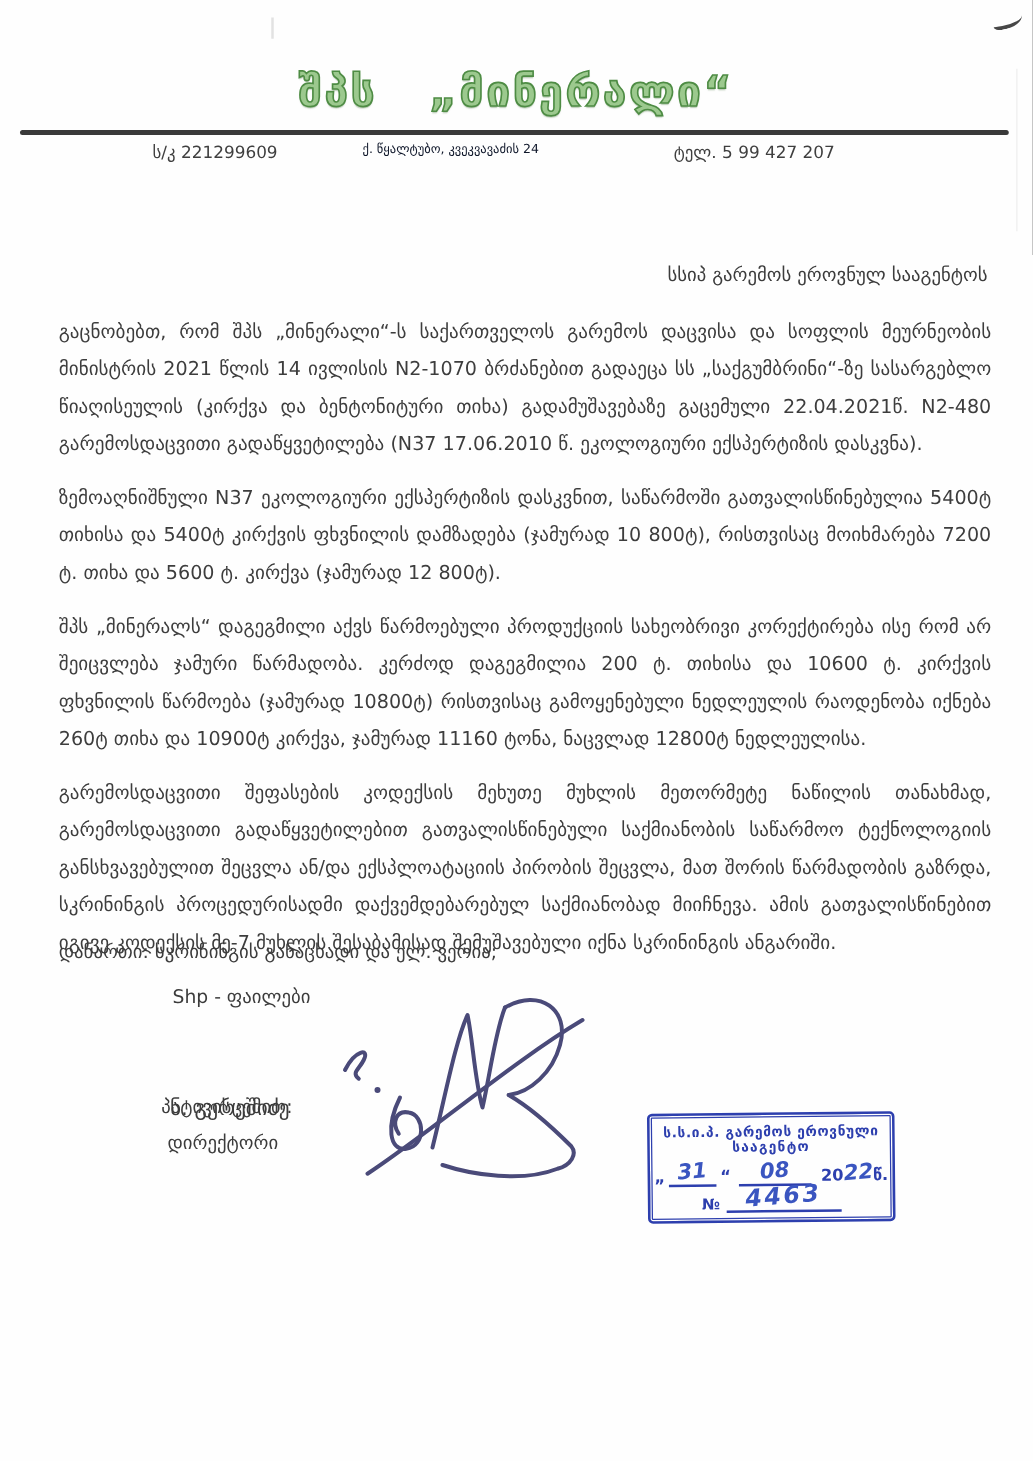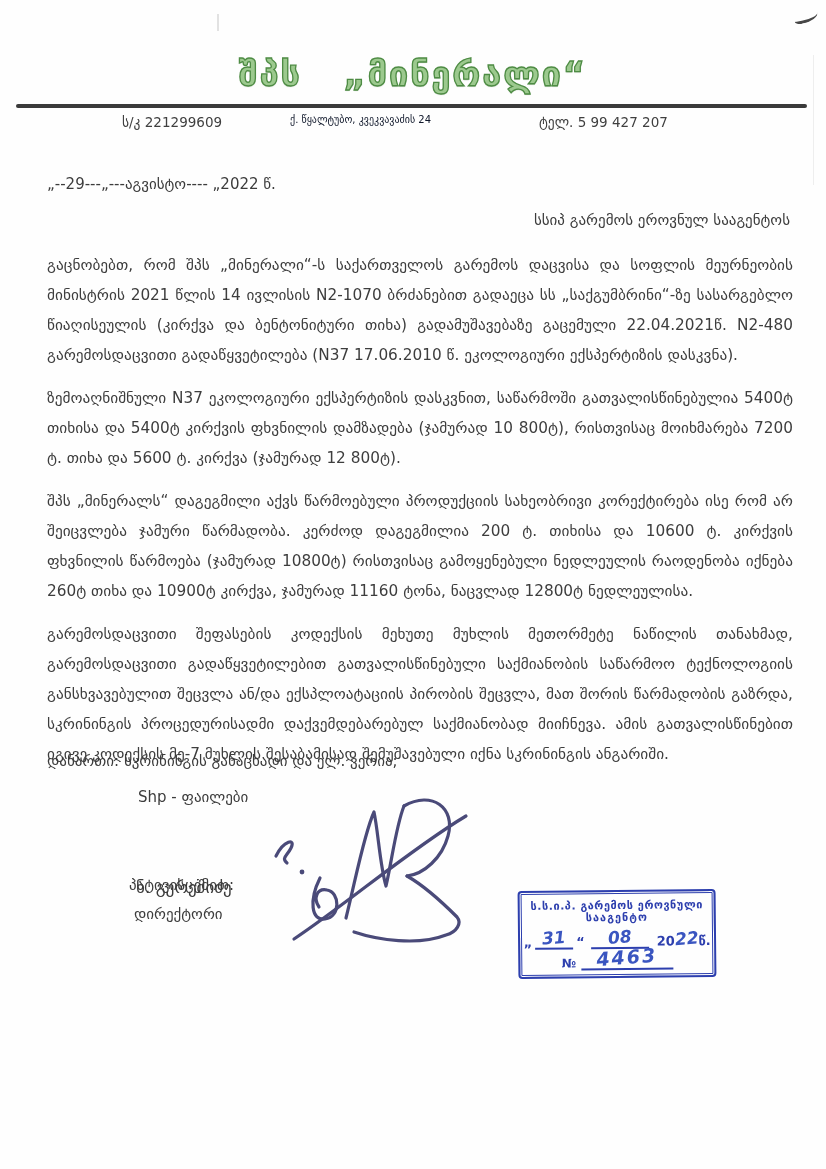--- a/index.html
+++ b/index.html
@@ -91,21 +91,20 @@
   <div class="artifact-corner"></div>
   <div class="artifact-line"></div>
   <div class="artifact-edge"></div>
 
   <div class="title">შპს   „მინერალი“</div>
   <div class="rule"></div>
   <span class="info-id">ს/კ 221299609</span>
   <span class="info-address">ქ. წყალტუბო, კვეკვავაძის 24</span>
   <span class="info-phone">ტელ. 5 99 427 207</span>
 
-  <div class="date-line">„--29---„---აგვისტო---- „2022 წ.</div>
   <div class="addressee">სსიპ გარემოს ეროვნულ სააგენტოს</div>
 
   <div class="body-block">
     <p>გაცნობებთ, რომ შპს „მინერალი“-ს საქართველოს გარემოს დაცვისა და სოფლის მეურნეობის მინისტრის 2021 წლის  14 ივლისის  N2-1070 ბრძანებით გადაეცა სს „საქგუმბრინი“-ზე სასარგებლო წიაღისეულის (კირქვა და ბენტონიტური თიხა) გადამუშავებაზე გაცემული 22.04.2021წ.  N2-480 გარემოსდაცვითი გადაწყვეტილება (N37 17.06.2010 წ. ეკოლოგიური ექსპერტიზის დასკვნა).</p>
     <p>ზემოაღნიშნული N37 ეკოლოგიური ექსპერტიზის დასკვნით, საწარმოში გათვალისწინებულია 5400ტ თიხისა და 5400ტ კირქვის ფხვნილის დამზადება (ჯამურად 10 800ტ), რისთვისაც მოიხმარება 7200 ტ.  თიხა და 5600 ტ. კირქვა (ჯამურად 12 800ტ).</p>
     <p>შპს „მინერალს“ დაგეგმილი აქვს წარმოებული პროდუქციის სახეობრივი კორექტირება ისე რომ არ შეიცვლება ჯამური წარმადობა. კერძოდ დაგეგმილია 200 ტ. თიხისა და 10600 ტ.  კირქვის ფხვნილის წარმოება (ჯამურად 10800ტ) რისთვისაც გამოყენებული ნედლეულის რაოდენობა იქნება 260ტ თიხა და 10900ტ კირქვა, ჯამურად 11160 ტონა, ნაცვლად 12800ტ ნედლეულისა.</p>
     <p>გარემოსდაცვითი შეფასების კოდექსის მეხუთე მუხლის მეთორმეტე ნაწილის თანახმად, გარემოსდაცვითი გადაწყვეტილებით გათვალისწინებული საქმიანობის საწარმოო ტექნოლოგიის განსხვავებულით შეცვლა ან/და ექსპლოატაციის პირობის შეცვლა, მათ შორის წარმადობის გაზრდა, სკრინინგის პროცედურისადმი დაქვემდებარებულ  საქმიანობად მიიჩნევა. ამის გათვალისწინებით  იგივე კოდექსის მე-7 მუხლის შესაბამისად შემუშავებული იქნა სკრინინგის  ანგარიში.</p>
   </div>
 
   <div class="attachment-line">დანართი: სკრინინგის განაცხადი და ელ. ვერია;</div>

